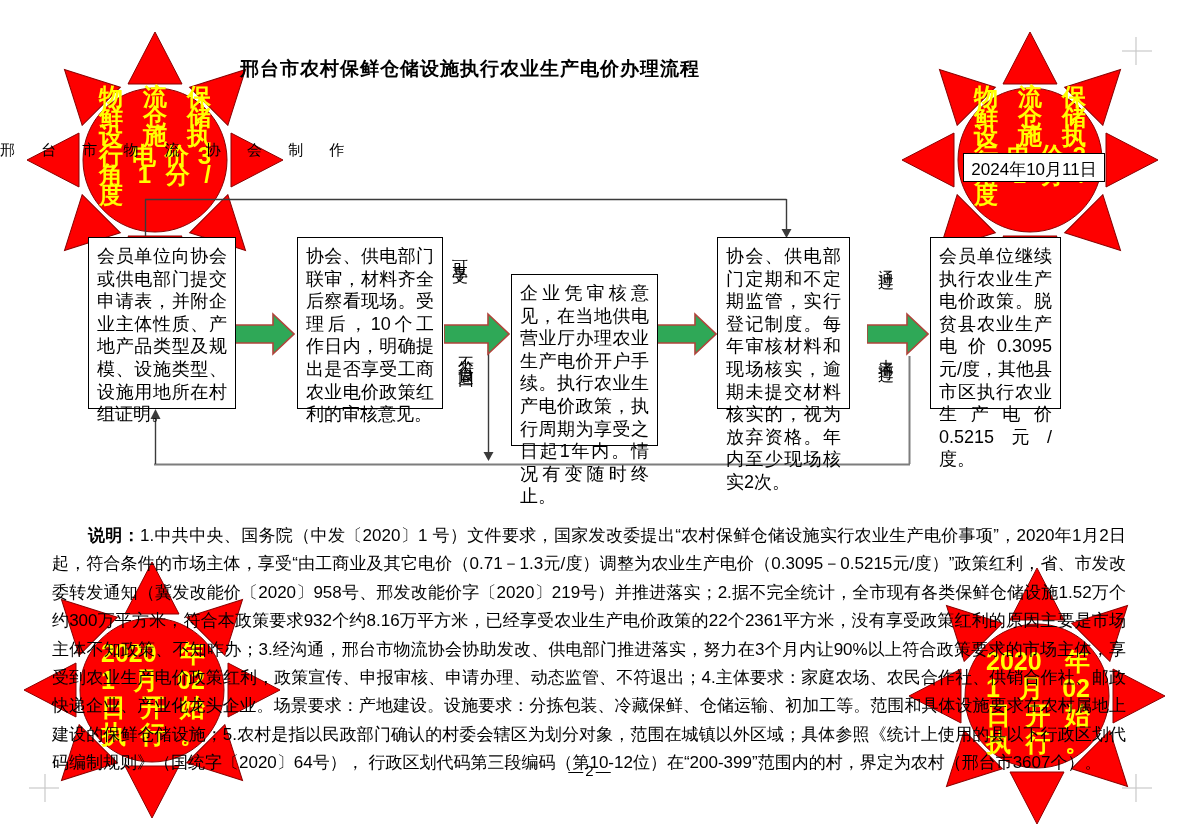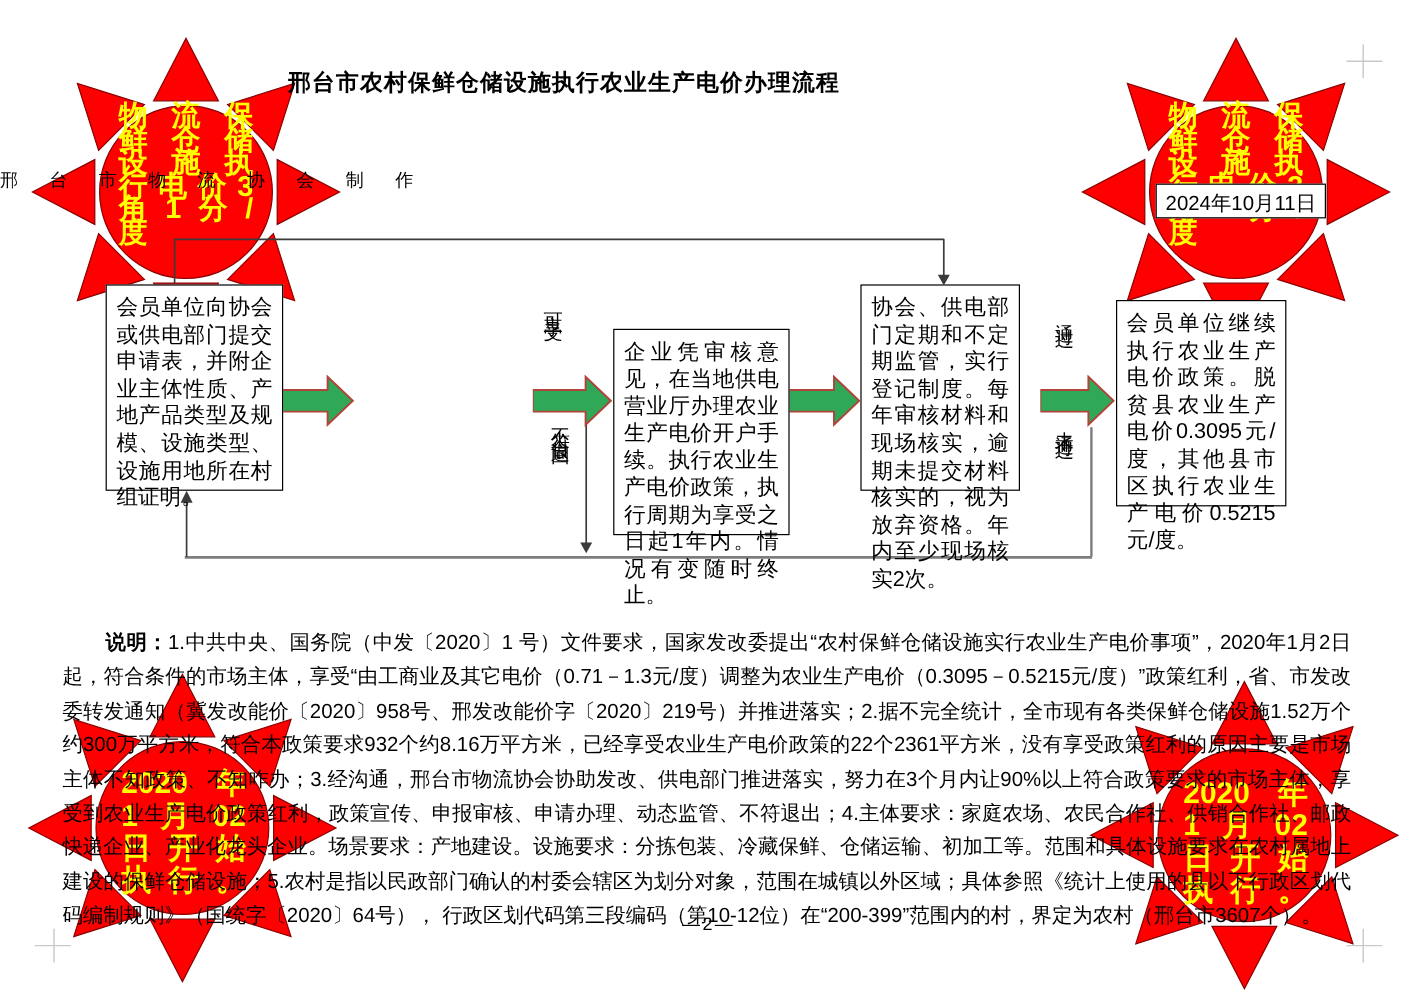--- a/index.html
+++ b/index.html
@@ -170,27 +170,30 @@
 
   <h1 class="title">邢台市农村保鲜仓储设施执行农业生产电价办理流程</h1>
   <div class="subtitle">邢 台 市 物 流 协 会 制 作</div>
   <div class="datebox">
     <span>2024年10月11日</span>
   </div>
 
   <div class="fbox" style="left:88px;width:148px;">
     <span>会员单位向协会或供电部门提交申请表，并附企业主体性质、产地产品类型及规模、设施类型、设施用地所在村组证明。</span>
   </div>
+  <div class="fbox" style="left:297px;width:146px;">
+    <span>协会、供电部门联审，材料齐全后察看现场。受理后，10个工作日内，明确提出是否享受工商农业电价政策红利的审核意见。</span>
+  </div>
   <div class="fbox" style="left:511px;width:147px;margin-top:37px;">
     <span>企业凭审核意见，在当地供电营业厅办理农业生产电价开户手续。执行农业生产电价政策，执行周期为享受之日起1年内。情况有变随时终止。</span>
   </div>
   <div class="fbox" style="left:717px;width:133px;">
     <span>协会、供电部门定期和不定期监管，实行登记制度。每年审核材料和现场核实，逾期未提交材料核实的，视为放弃资格。年内至少现场核实2次。</span>
   </div>
-  <div class="fbox" style="left:930px;width:142px;margin-top:13px;">
+  <div class="fbox" style="left:930px;width:131px;">
     <span>会员单位继续执行农业生产电价政策。脱贫县农业生产电价0.3095元/度，其他县市区执行农业生产电价0.5215元/度。</span>
   </div>
 
   <div class="garrow" style="left:235px;">
     <svg width="60" height="44">
         <polygon points="0,13 38,13 38,2 59,22 38,42 38,31 0,31" fill="#2FA857" stroke="#B0443B" stroke-width="1.6"></polygon>
       </svg>
   </div>
   <div class="garrow" style="left:444px;">
     <svg width="66" height="44">

